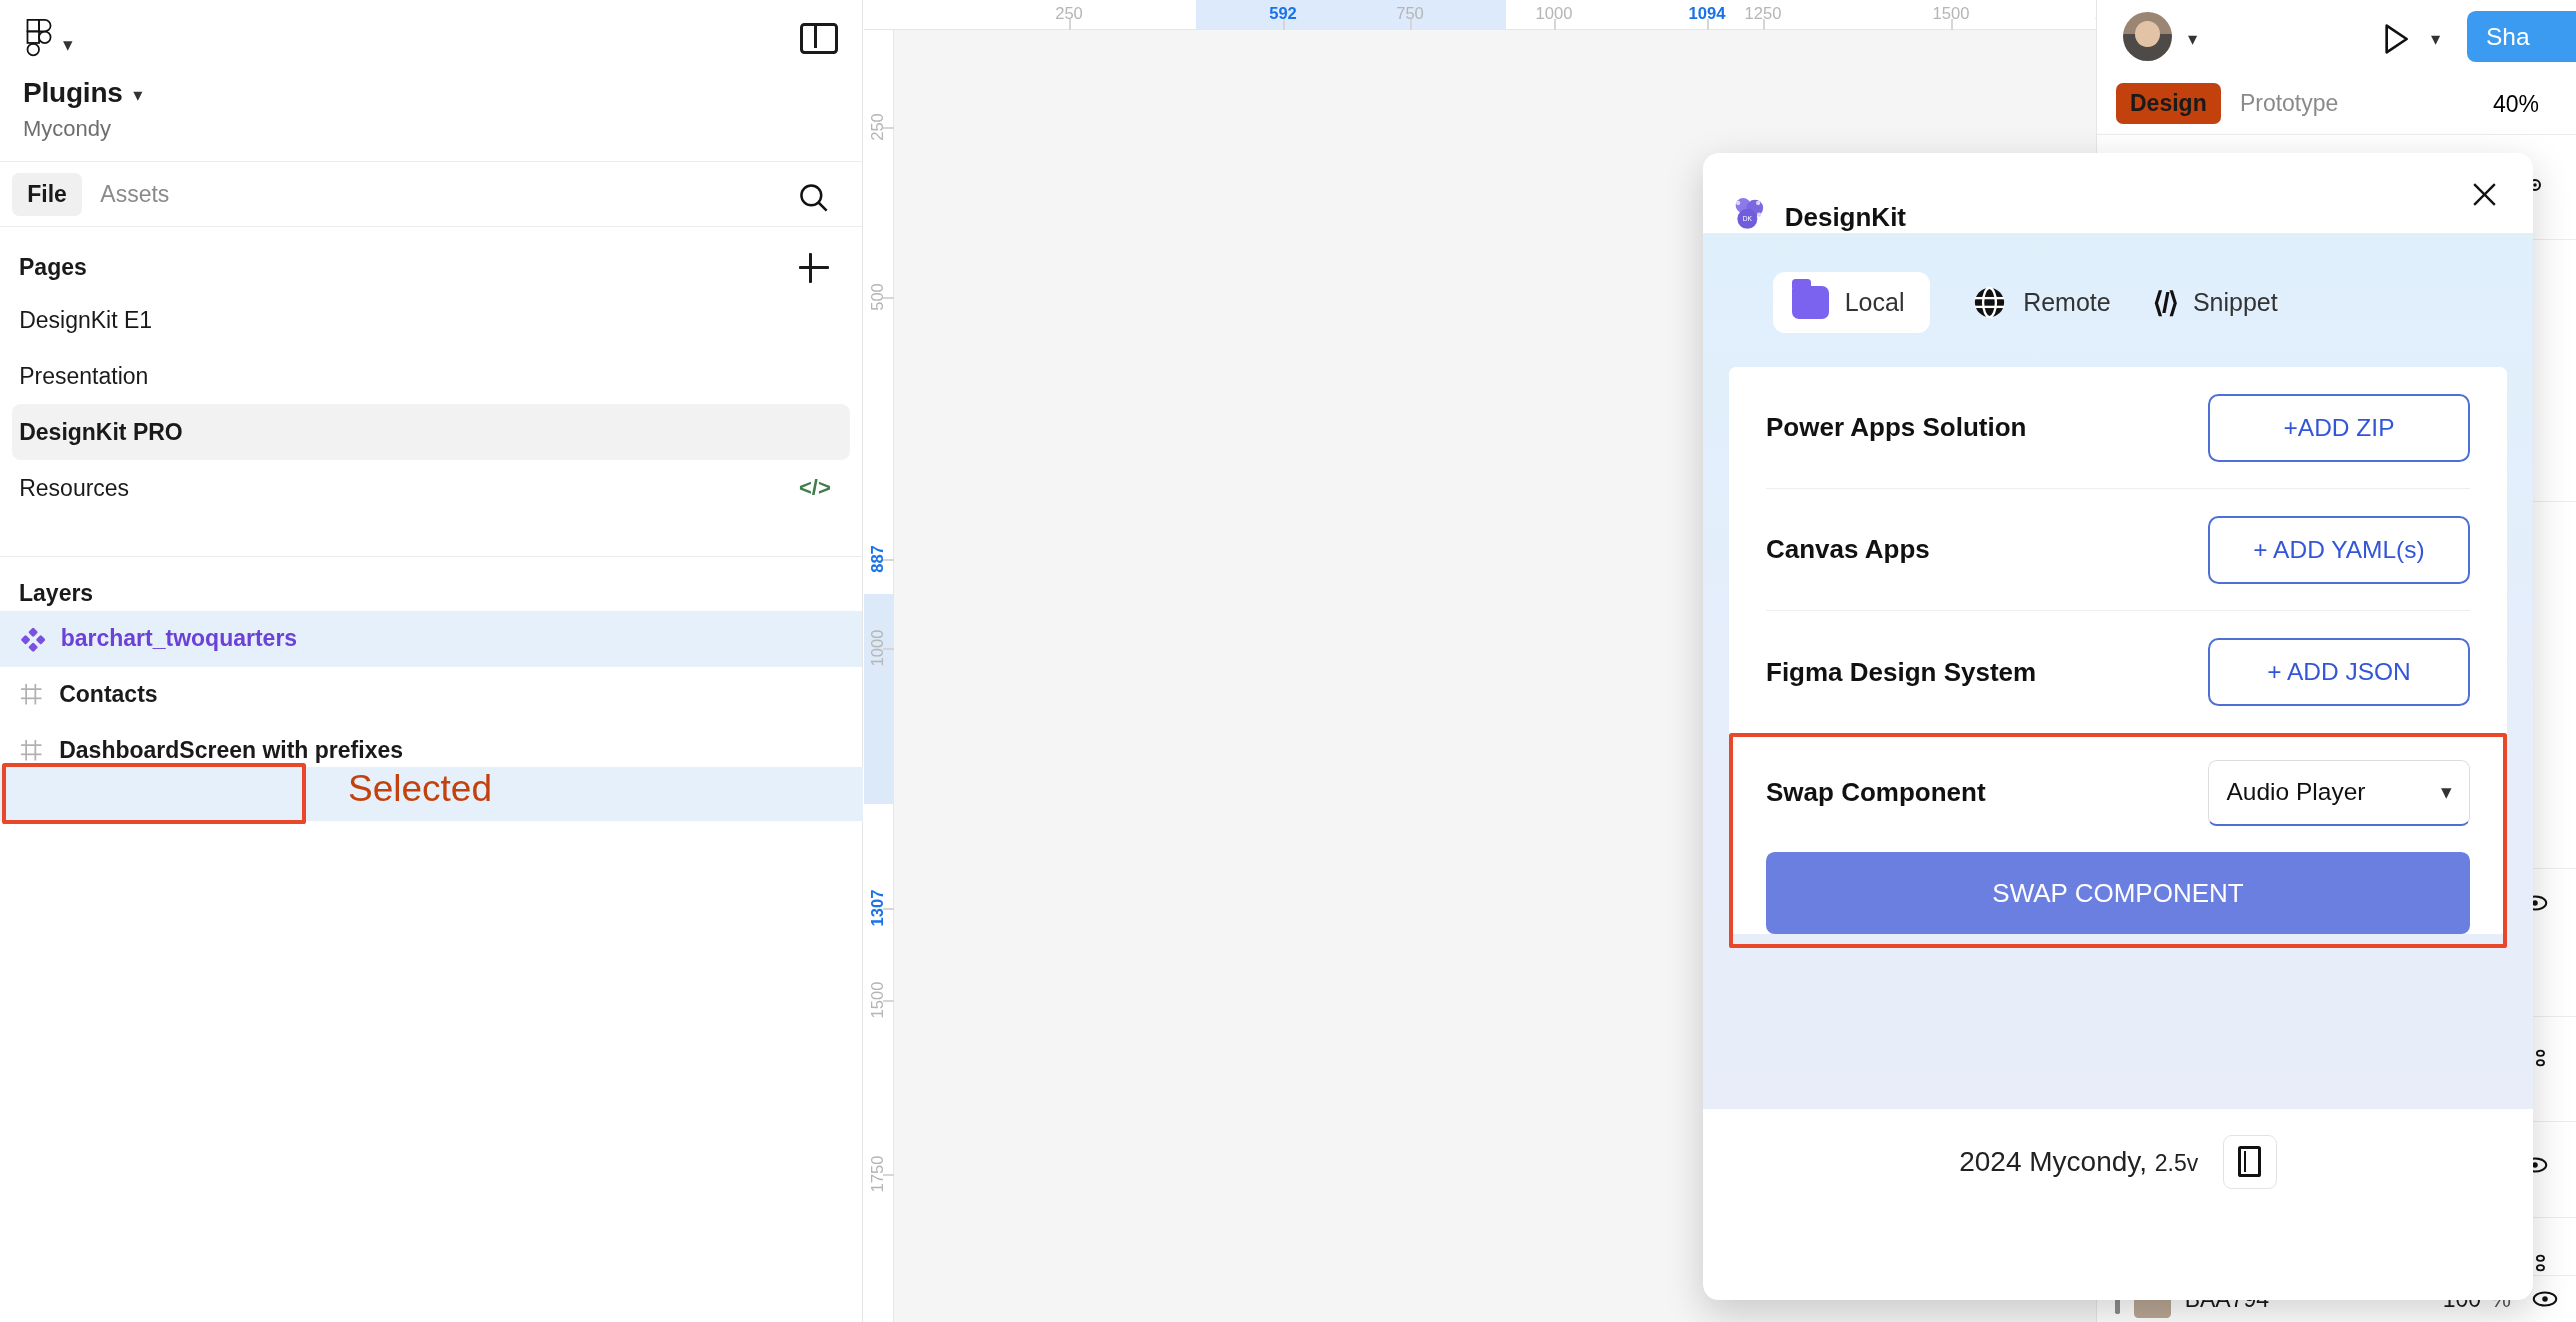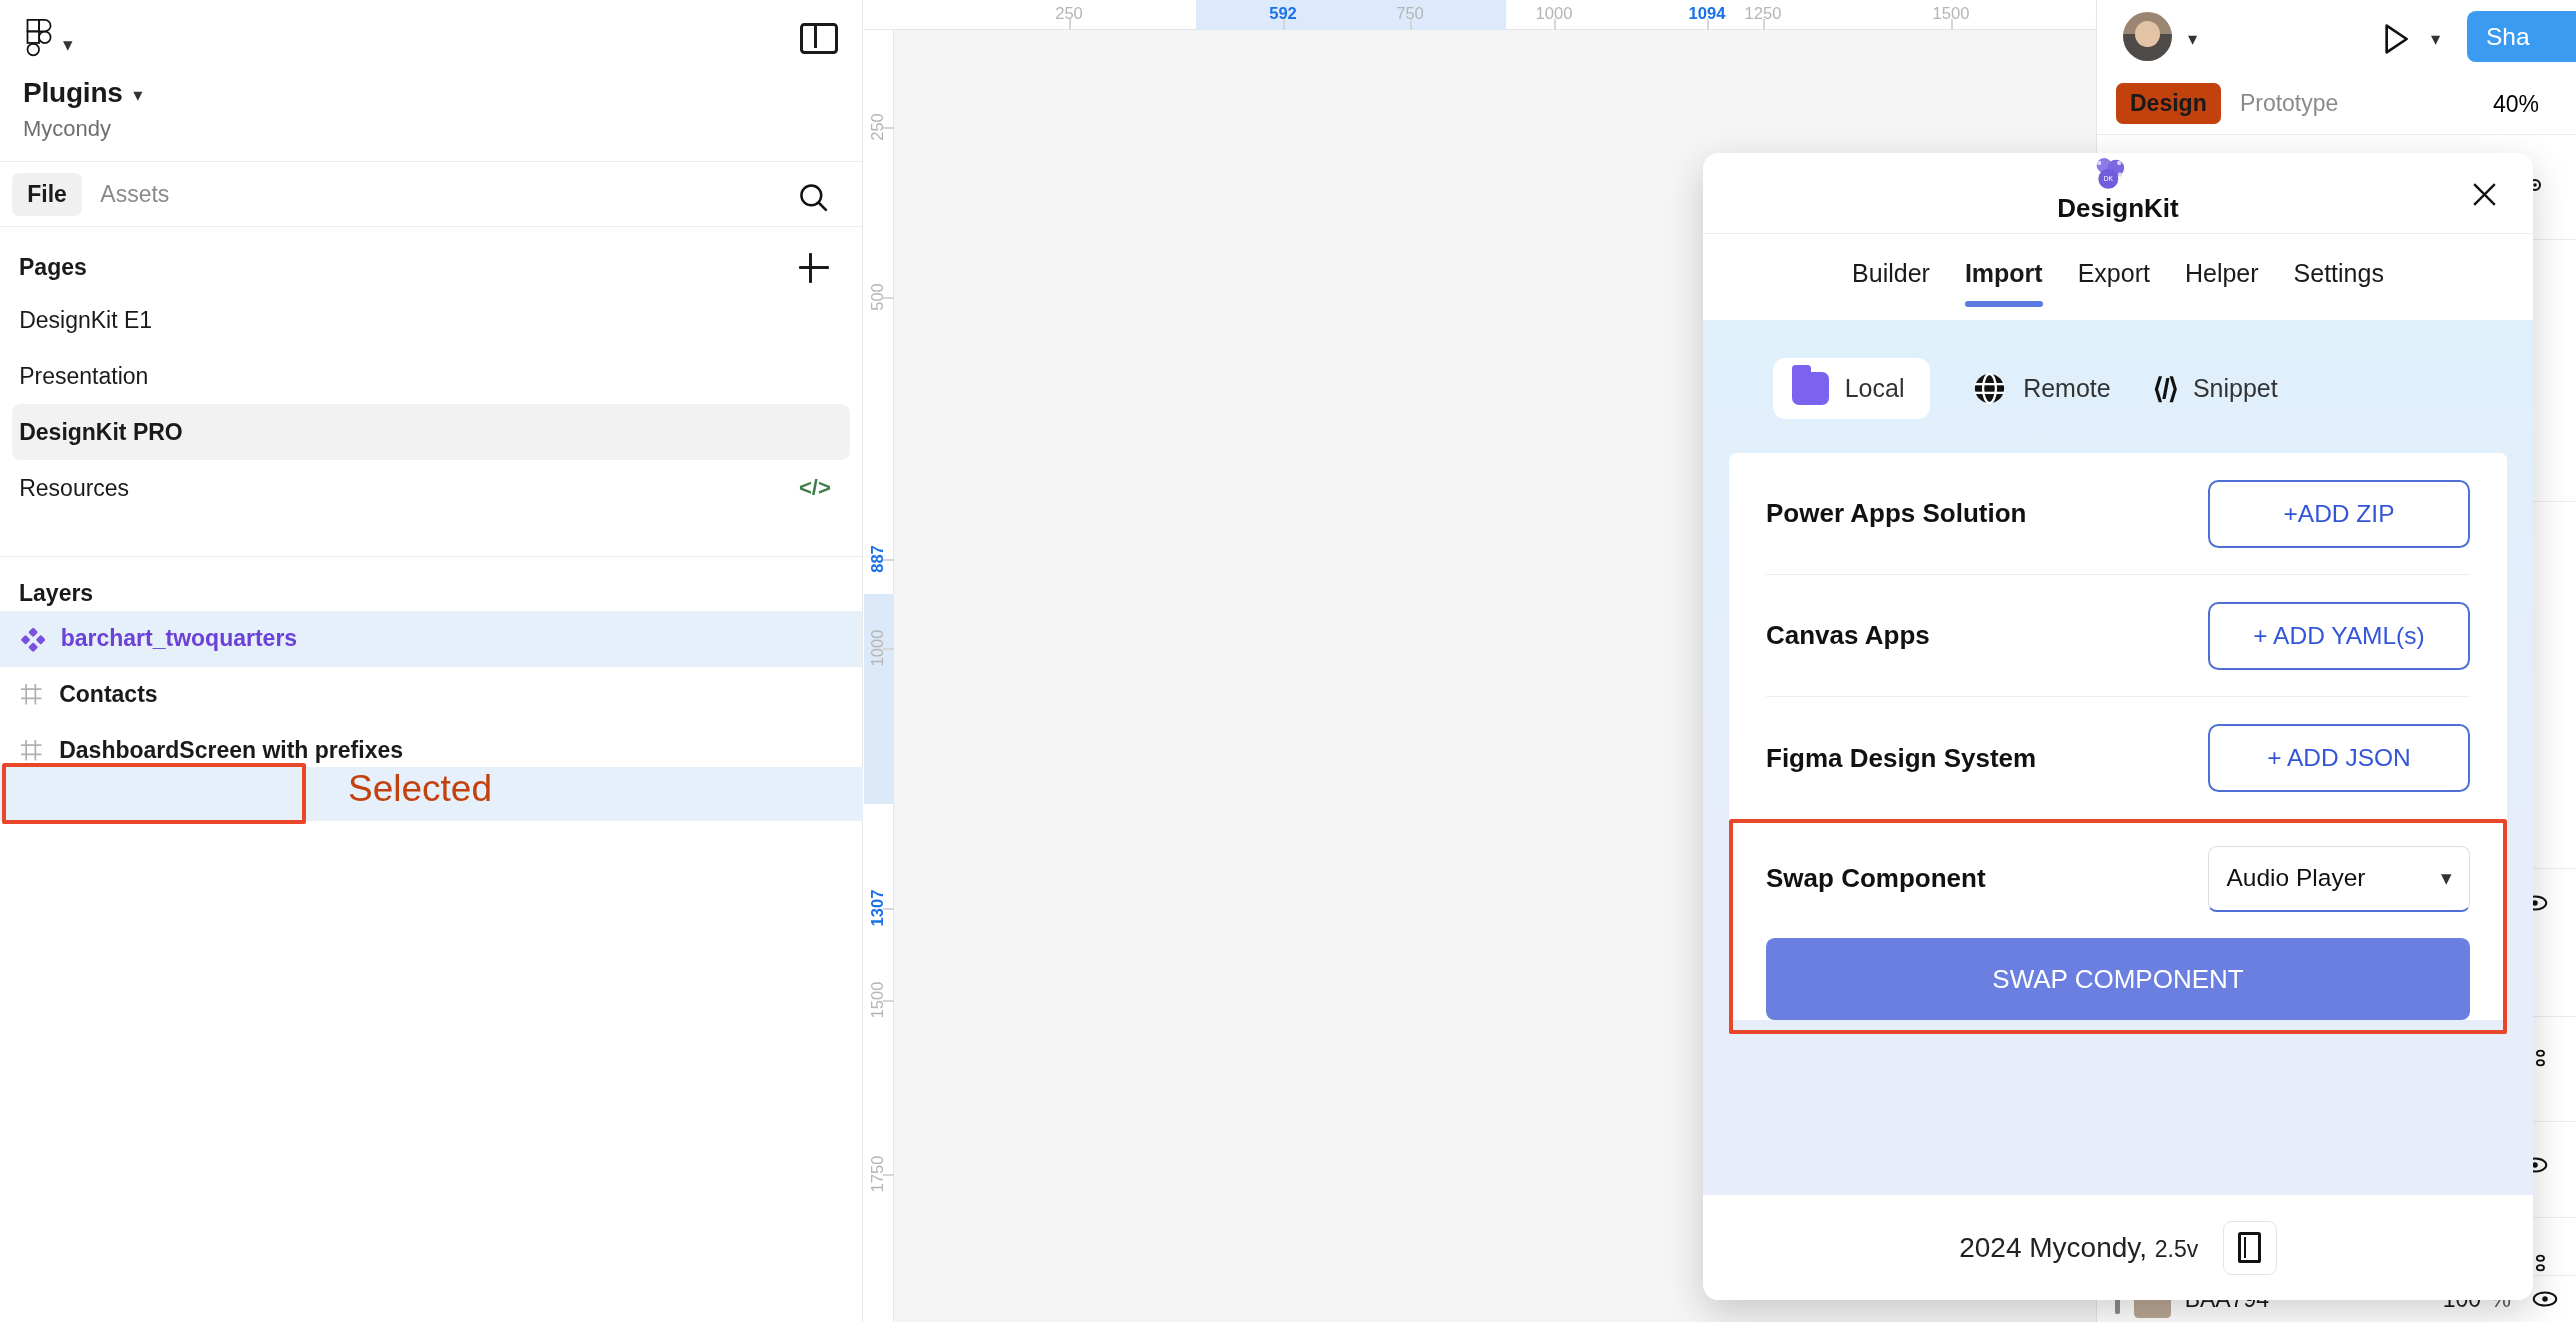--- a/index.html
+++ b/index.html
@@ -179,22 +179,22 @@
   .fill-op { position: absolute; right: 96px; font-size: 23px; color:#1a1a1a; }
   .fill-pct { position: absolute; right: 66px; font-size: 23px; color:#555; }
 
   
   .dialog {
     position: absolute; left: 1703px; top: 153px; width: 830px; height: 1147px;
     background: #fff; border-radius: 15.7px;
     box-shadow: 0 12.2px 38px rgba(0,0,0,.18);
     overflow: hidden;
   }
-  .dlg-head { height: 81px; display:flex; align-items:center; padding: 0 26px;
-              border-bottom: 1.7px solid #ededed; position: relative; flex-direction: column; }
+  .dlg-head { height: 81px; display:flex; align-items:flex-end; padding: 0 26px;
+              border-bottom: 1.7px solid #ededed; position: relative; }
   .dlg-logo { width: 40px; height: 40px; margin-right: 15.7px; }
   .dlg-title { font-size: 26px; font-weight: 700; color: #111; }
   .dlg-close { position: absolute; right: 33px; top: 26px; width: 31px; height: 31px; }
 
   .dlg-tabs { height: 86px; display:flex; align-items:center; justify-content:center; gap: 35px;
               background:#fff; }
   .dlg-tab { font-size: 25px; color: #1a1a1a; position: relative; padding-bottom: 7px; }
   .dlg-tab.active { font-weight: 700; }
   .dlg-tab.active:after {
     content:""; position:absolute; left: 0; right: 0; bottom: -12.2px; height: 6.1px;
@@ -572,27 +572,20 @@
         <circle cx="36" cy="26" r="2.6" fill="#dcd8fb"></circle>
         <text x="22" y="34" font-size="8" fill="#fff" text-anchor="middle" font-family="Liberation Sans, sans-serif">DK</text>
       </svg>
       <div class="dlg-title">DesignKit</div>
       <svg class="dlg-close" viewBox="0 0 24 24">
         <line x1="4" y1="4" x2="20" y2="20" stroke="#111" stroke-width="1.8"></line>
         <line x1="20" y1="4" x2="4" y2="20" stroke="#111" stroke-width="1.8"></line>
       </svg>
     </div>
 
-    <div class="dlg-tabs" id="dlg-tabs">
-        <div class="dlg-tab">Builder</div>
-        <div class="dlg-tab active">Import</div>
-        <div class="dlg-tab">Export</div>
-        <div class="dlg-tab">Helper</div>
-        <div class="dlg-tab">Settings</div>
-      </div>
 
     <div class="dlg-body">
       <div class="src-row">
         <div class="src-item active">
           <div class="folder-ic"></div>
           <span>Local</span>
         </div>
         <div class="src-item">
           <svg class="globe-ic" viewBox="0 0 24 24">
             <circle cx="12" cy="12" r="10" fill="#111"></circle>

